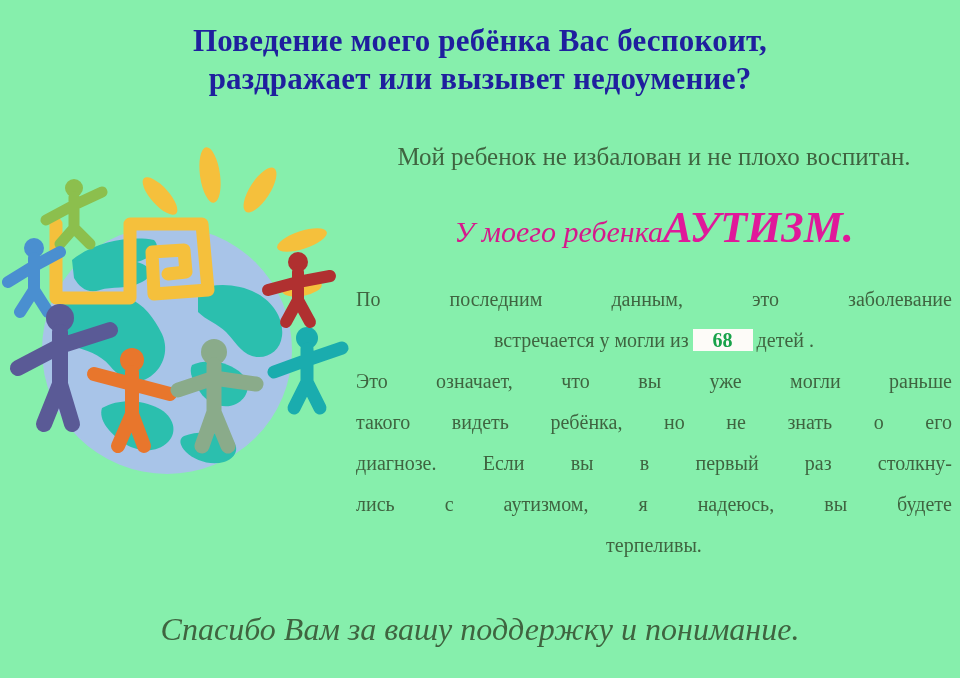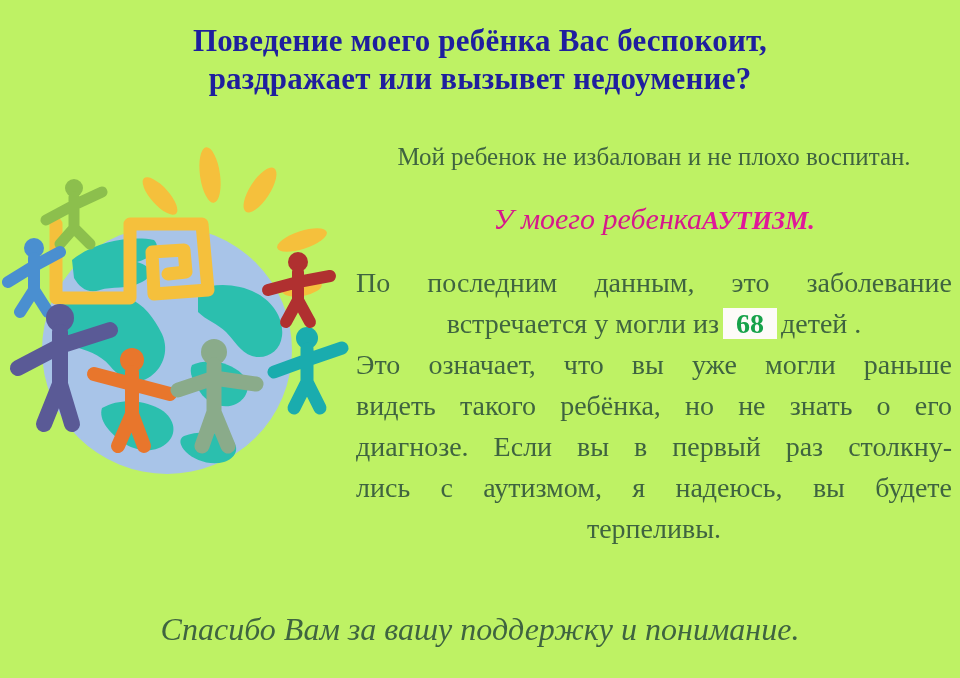--- a/index.html
+++ b/index.html
@@ -11,21 +11,21 @@
     height: 678px;
     background: #f9efe9;
     font-family: "Liberation Serif", "DejaVu Serif", serif;
     overflow: hidden;
     position: relative;
   }
 
   .poster {
     position: absolute;
     inset: 0;
-    background: #bef264;
+    background: #86efac;
   }
 
   
   .title-block {
     position: absolute;
     top: 22px;
     left: 0;
     width: 960px;
     text-align: center;
   }
@@ -79,47 +79,47 @@
     color: #d6188c;
     font-weight: normal;
     font-style: italic;
     font-size: 30px;
     font-family: "Liberation Serif", "DejaVu Serif", serif;
   }
   .autism-word {
     color: #e0189a;
     font-weight: bold;
     font-style: italic;
-    font-size: 26px;
+    font-size: 44px;
     font-family: "Liberation Serif", "DejaVu Serif", serif;
   }
 
   .body-para {
     margin-top: 26px;
     color: #3f6440;
-    font-size: 28px;
+    font-size: 20px;
     line-height: 41px;
     font-family: "Liberation Serif", "DejaVu Serif", serif;
   }
   .p-line {
     display: block;
     white-space: nowrap;
   }
   .p-line.justify {
     display: flex;
     justify-content: space-between;
   }
   .p-line.center {
     text-align: center;
   }
   .stat-highlight {
     color: #17a24a;
     font-weight: bold;
     background: #fdfbf8;
-    padding: 0 13px;
+    padding: 0 20px;
     margin: 0 4px;
   }
 
   
   .footer-line {
     position: absolute;
     left: 0;
     top: 608px;
     width: 960px;
     text-align: center;
@@ -233,22 +233,22 @@
         <span>Это</span>
         <span>означает,</span>
         <span>что</span>
         <span>вы</span>
         <span>уже</span>
         <span>могли</span>
         <span>раньше</span>
       </span>
 
       <span class="p-line justify">
+        <span>такого</span>
         <span>видеть</span>
-        <span>такого</span>
         <span>ребёнка,</span>
         <span>но</span>
         <span>не</span>
         <span>знать</span>
         <span>о</span>
         <span>его</span>
       </span>
 
       <span class="p-line justify">
         <span>диагнозе.</span>

